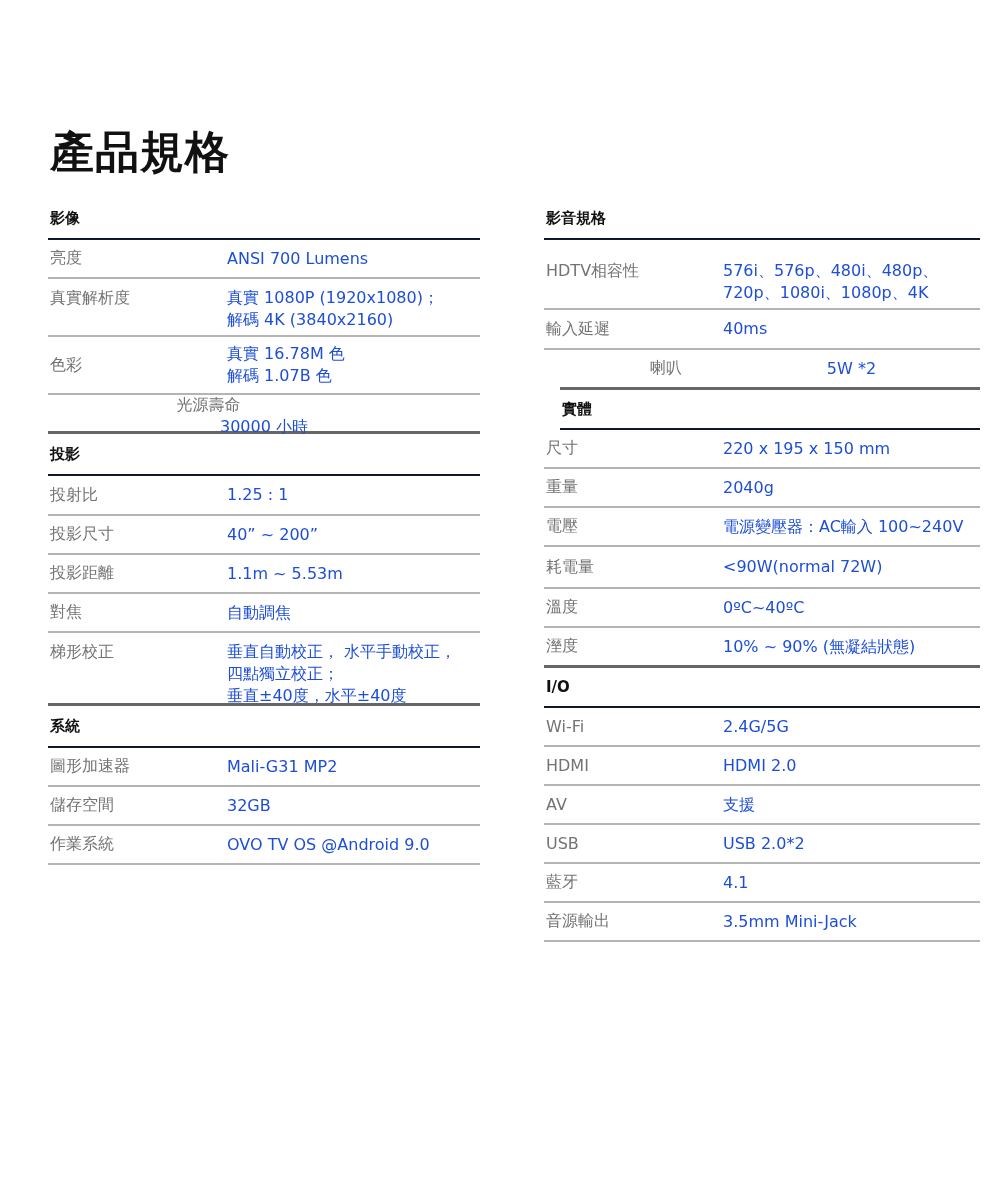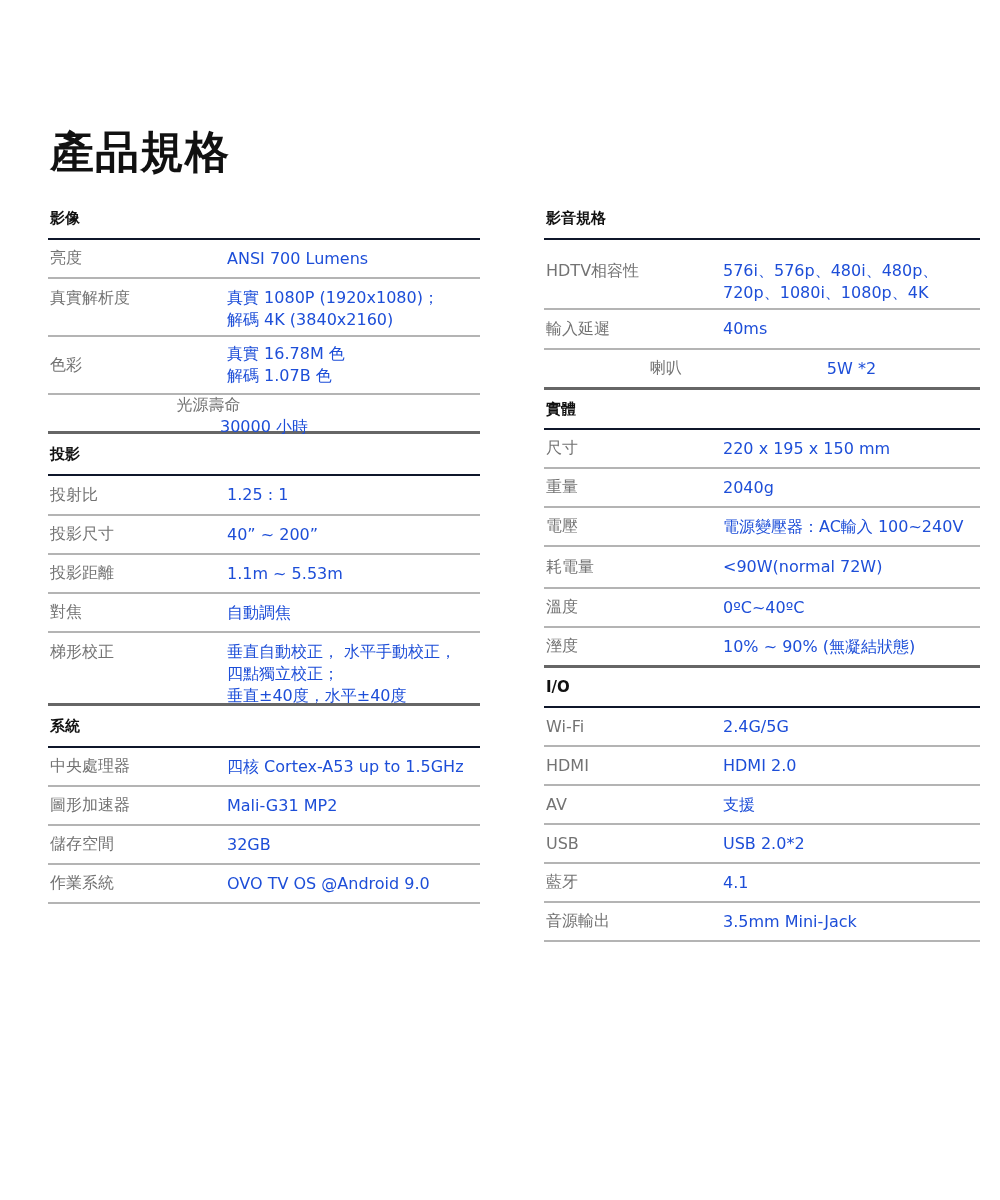--- a/index.html
+++ b/index.html
@@ -83,24 +83,20 @@
     <div class="v">自動調焦</div>
   </div>
   <div class="row top-align" style="height:62px;border-bottom:none;">
     <div class="k">梯形校正</div>
     <div class="v">垂直自動校正， 水平手動校正，
 四點獨立校正；
 垂直±40度，水平±40度</div>
   </div>
 
   <div class="section-head thick-top">系統</div>
-  <div class="row single" style="height:37px;">
-    <div class="k">中央處理器</div>
-    <div class="v">四核 Cortex-A53 up to 1.5GHz</div>
-  </div>
   <div class="row single">
     <div class="k">圖形加速器</div>
     <div class="v">Mali-G31 MP2</div>
   </div>
   <div class="row single">
     <div class="k">儲存空間</div>
     <div class="v">32GB</div>
   </div>
   <div class="row single">
     <div class="k">作業系統</div>
@@ -118,21 +114,21 @@
   </div>
   <div class="row single" style="height:38px;">
     <div class="k">輸入延遲</div>
     <div class="v">40ms</div>
   </div>
   <div class="row single" style="border-bottom:none;justify-content:center;">
     <div class="k">喇叭</div>
     <div class="v">5W *2</div>
   </div>
 
-  <div class="section-head thick-top" style="height:38px;line-height:38px;">實體</div>
+  <div class="section-head thick-top" style="height:38px;line-height:38px;margin-left:16px;">實體</div>
   <div class="row single" style="height:37px;">
     <div class="k">尺寸</div>
     <div class="v">220 x 195 x 150 mm</div>
   </div>
   <div class="row single">
     <div class="k">重量</div>
     <div class="v">2040g</div>
   </div>
   <div class="row single">
     <div class="k">電壓</div>

